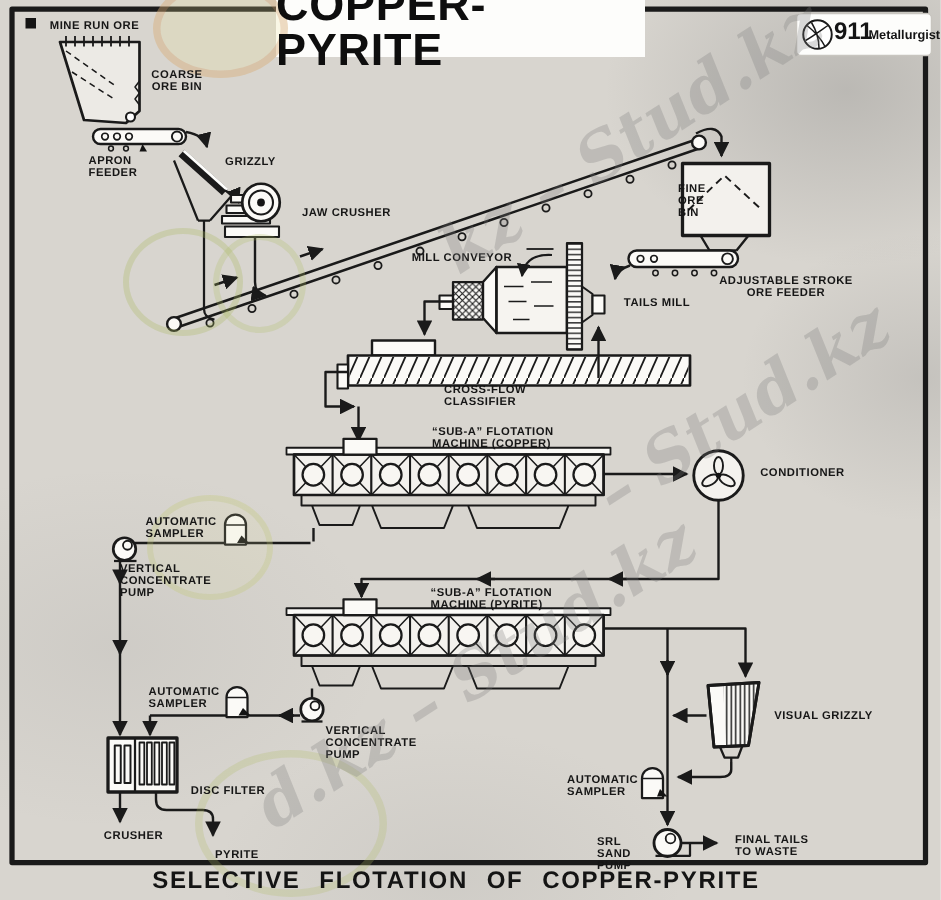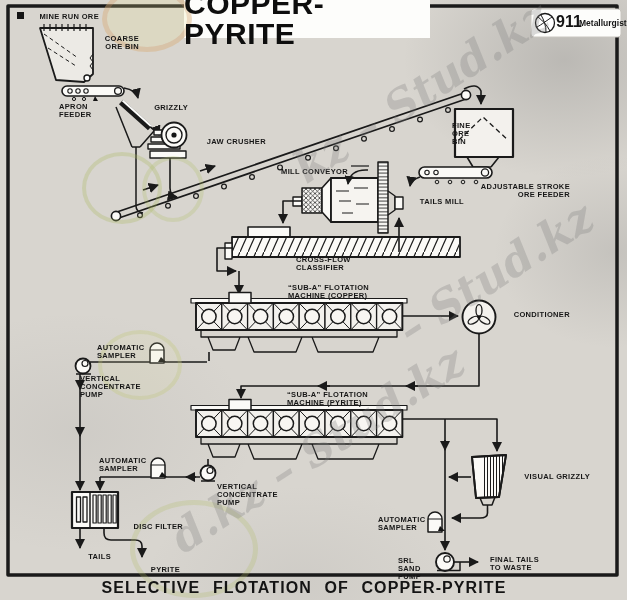--- a/index.html
+++ b/index.html
@@ -9,21 +9,21 @@
     background-image:
       radial-gradient(ellipse 260px 190px at 90% 10%, rgba(100,100,100,.25), rgba(0,0,0,0) 62%),
       radial-gradient(ellipse 200px 160px at 98% 42%, rgba(110,110,110,.18), rgba(0,0,0,0) 60%),
       radial-gradient(ellipse 300px 200px at 12% 72%, rgba(120,120,120,.10), rgba(0,0,0,0) 60%),
       radial-gradient(ellipse 260px 160px at 48% 97%, rgba(125,125,125,.10), rgba(0,0,0,0) 60%);
     font-family:"Liberation Sans",sans-serif;
   }
   svg.art{position:absolute;left:0;top:0;z-index:1}
   .lbl{position:absolute;z-index:3;font:700 7.5px/1.07 "Liberation Sans",sans-serif;
        color:#161616;letter-spacing:.35px;white-space:pre-line;}
-  .la{text-align:right}
+  .la{text-align:center}
   .title-band{position:absolute;left:184px;top:0;width:246px;height:38px;z-index:3;
        display:flex;align-items:center;justify-content:center;
        font:900 30px/1 "Liberation Sans",sans-serif;letter-spacing:.5px;color:#0e0e0e}
   .logo-num{position:absolute;left:556px;top:14px;z-index:3;font:900 16px/1 "Liberation Sans",sans-serif;color:#141414}
   .logo-name{position:absolute;left:579px;top:19px;z-index:3;font:700 8.5px/1 "Liberation Sans",sans-serif;color:#141414}
   .caption{position:absolute;left:4px;top:580px;width:600px;z-index:3;text-align:center;
        font:800 16px/1 "Liberation Sans",sans-serif;letter-spacing:1.1px;word-spacing:7px;color:#141414}
   .site{position:absolute;left:187px;top:530px;z-index:3;font:700 12.5px/1 "DejaVu Sans",sans-serif;color:#262626}
   .wm{position:absolute;z-index:4;font:700 italic 44px/1 "DejaVu Serif",serif;
       color:rgba(122,122,122,.28);transform-origin:0 50%;white-space:nowrap}
@@ -310,21 +310,21 @@
   <div class="ring r3"></div>
   <div class="ring r4"></div>
   <div class="ring r5"></div>
 
   <div class="title-band">COPPER-PYRITE</div>
   <div class="logo-num">911</div>
   <div class="logo-name">Metallurgist</div>
   <div class="caption">SELECTIVE FLOTATION OF COPPER-PYRITE</div>
 
   <div class="lbl la" style="left:27px;top:13px;width:72px">MINE RUN ORE</div>
-  <div class="lbl la" style="left:97px;top:35px;width:42px">COARSE
+  <div class="lbl la" style="left:97px;top:46px;width:42px">COARSE
 ORE BIN</div>
   <div class="lbl" style="left:59px;top:103px;width:62px">APRON
 FEEDER</div>
   <div class="lbl la" style="left:146px;top:104px;width:42px">GRIZZLY</div>
   <div class="lbl la" style="left:196px;top:138px;width:70px">JAW CRUSHER</div>
   <div class="lbl la" style="left:268px;top:168px;width:80px">MILL CONVEYOR</div>
   <div class="lbl" style="left:452px;top:122px;width:44px">FINE
 ORE
 BIN</div>
   <div class="lbl la" style="left:478px;top:183px;width:92px">ADJUSTABLE STROKE
@@ -340,21 +340,21 @@
   <div class="lbl" style="left:80px;top:375px;width:82px">VERTICAL
 CONCENTRATE PUMP</div>
   <div class="lbl" style="left:287px;top:391px;width:92px">“SUB-A” FLOTATION
 MACHINE (PYRITE)</div>
   <div class="lbl" style="left:99px;top:457px;width:56px">AUTOMATIC
 SAMPLER</div>
   <div class="lbl" style="left:217px;top:483px;width:82px">VERTICAL
 CONCENTRATE PUMP</div>
   <div class="lbl la" style="left:508px;top:473px;width:82px">VISUAL GRIZZLY</div>
   <div class="lbl la" style="left:121px;top:523px;width:62px">DISC FILTER</div>
-  <div class="lbl la" style="left:67px;top:553px;width:44px">TAILS</div>
+  <div class="lbl la" style="left:67px;top:553px;width:44px">CRUSHER</div>
   <div class="lbl la" style="left:136px;top:566px;width:44px">PYRITE</div>
   <div class="lbl" style="left:378px;top:516px;width:56px">AUTOMATIC
 SAMPLER</div>
   <div class="lbl" style="left:398px;top:557px;width:40px">SRL SAND
 PUMP</div>
   <div class="lbl" style="left:490px;top:556px;width:52px">FINAL TAILS
 TO WASTE</div>
 
   <div class="wm wm1">kz – Stud.kz</div>
   <div class="wm wm2">– Stud.kz</div>

